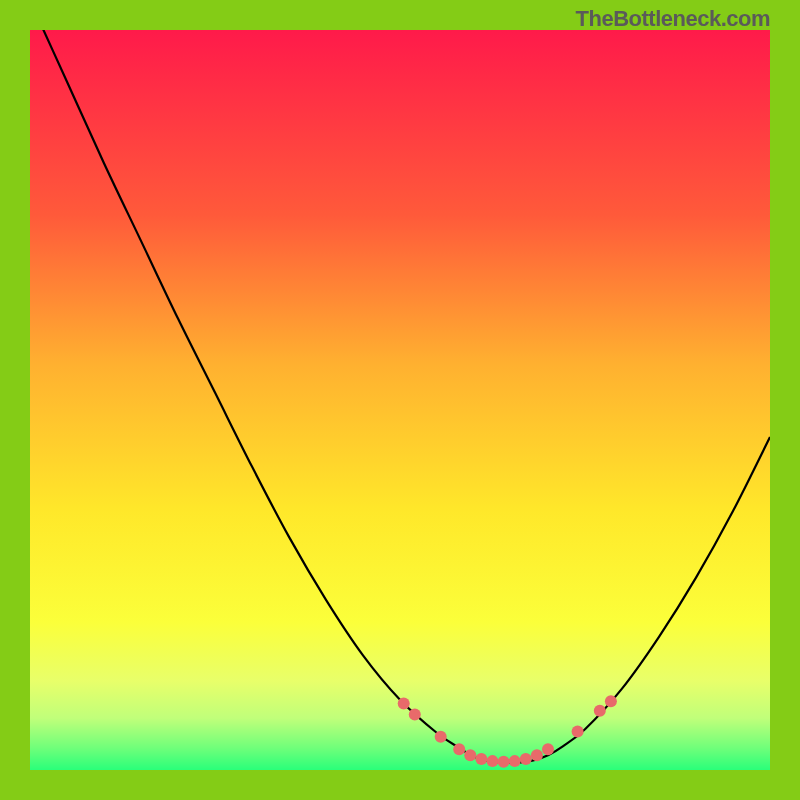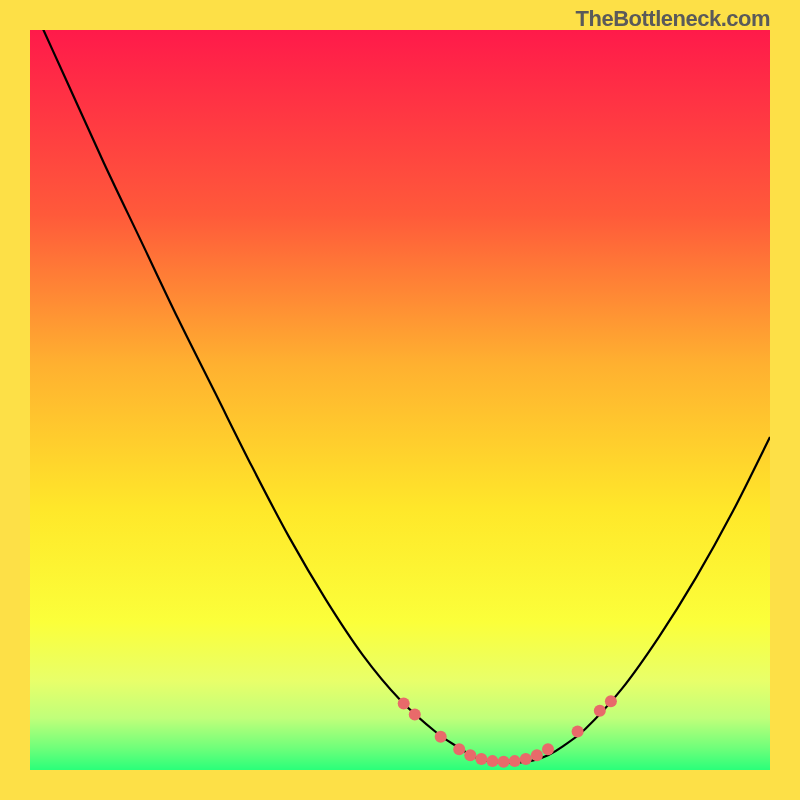--- a/index.html
+++ b/index.html
@@ -1,21 +1,21 @@
 <!DOCTYPE html>
 <html><head>
 <meta charset="utf-8">
 <style>
   * { margin: 0; padding: 0; box-sizing: border-box; }
   body { width: 800px; height: 800px; background: #000; overflow: hidden; position: relative; }
   .frame {
     position: absolute;
     top: 0; left: 0;
     width: 800px; height: 800px;
-    background: #fde047;
+    background: #84cc16;
   }
   .plot-area {
     position: absolute;
     top: 30px;
     left: 30px;
     width: 740px;
     height: 740px;
     overflow: hidden;
   }
   .gradient-bg {

